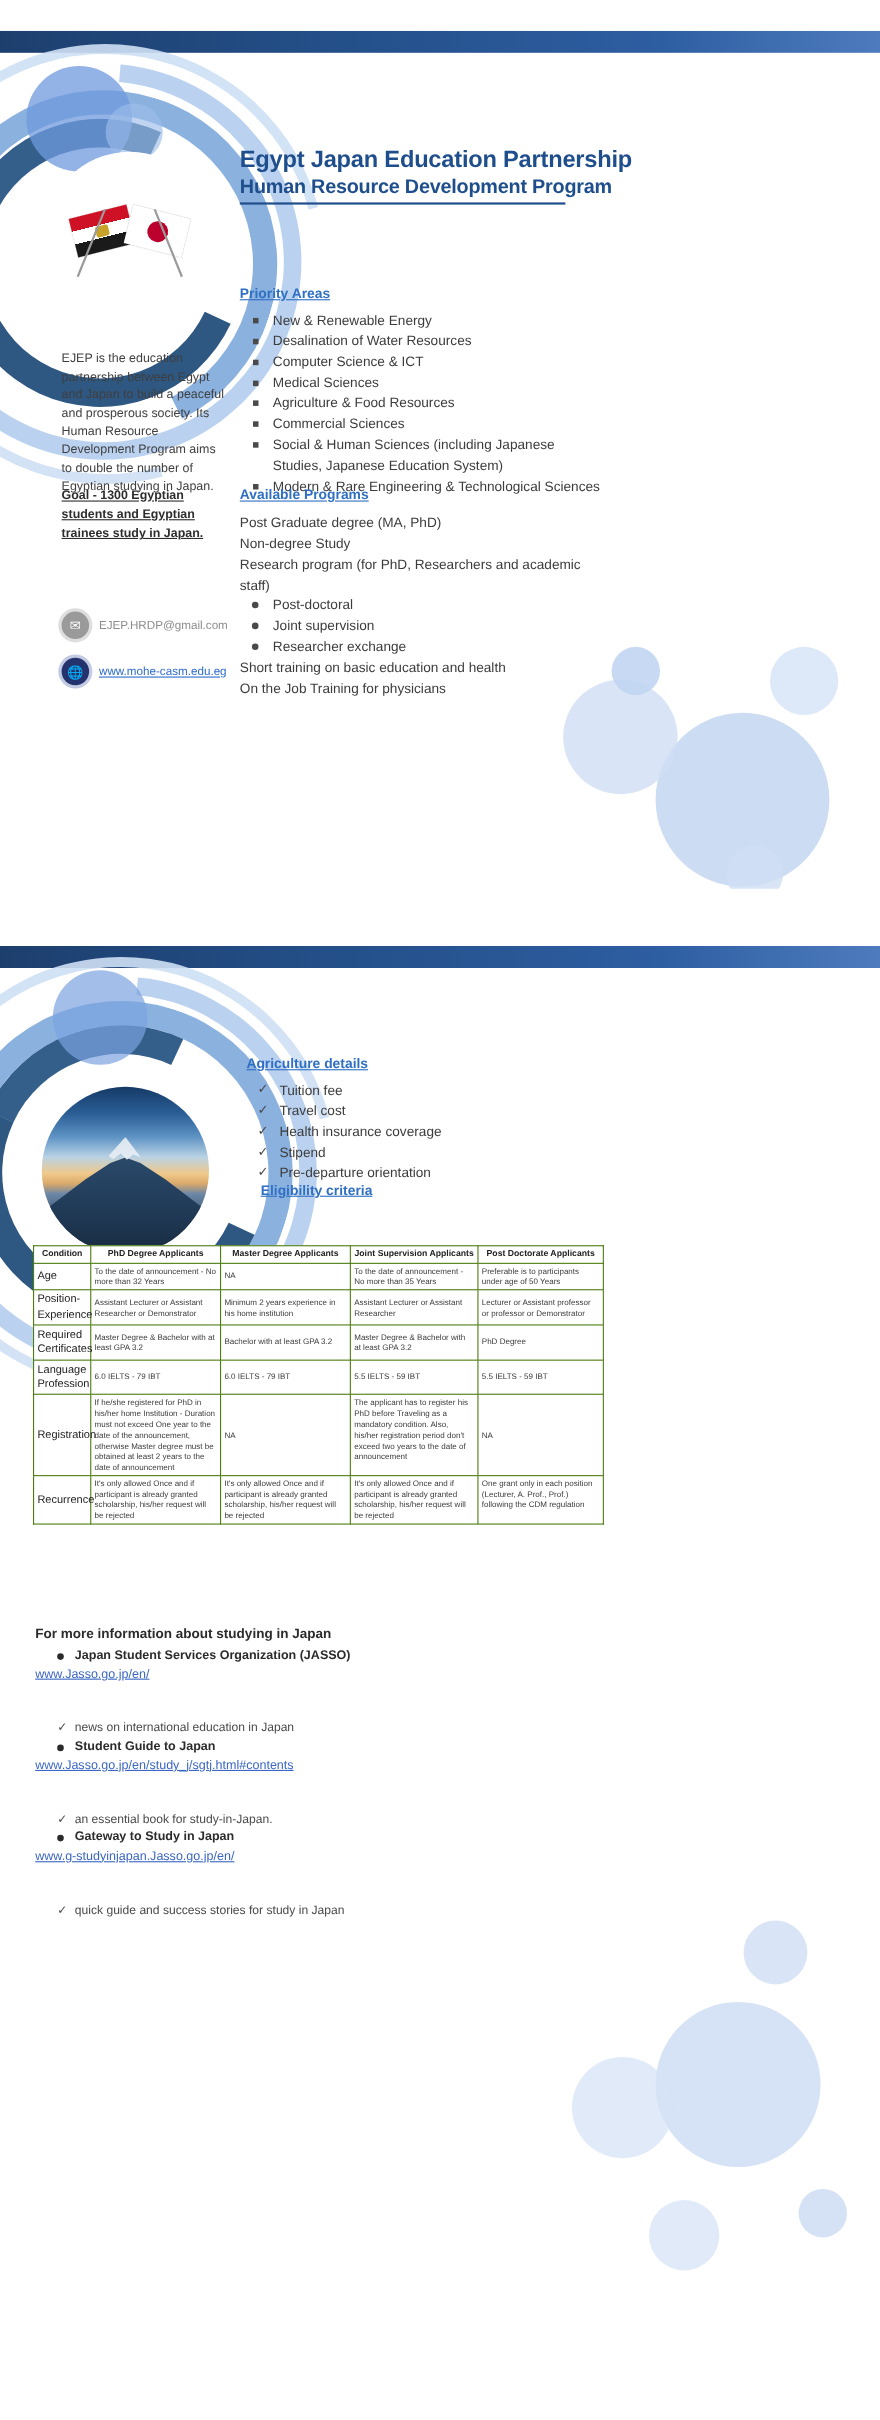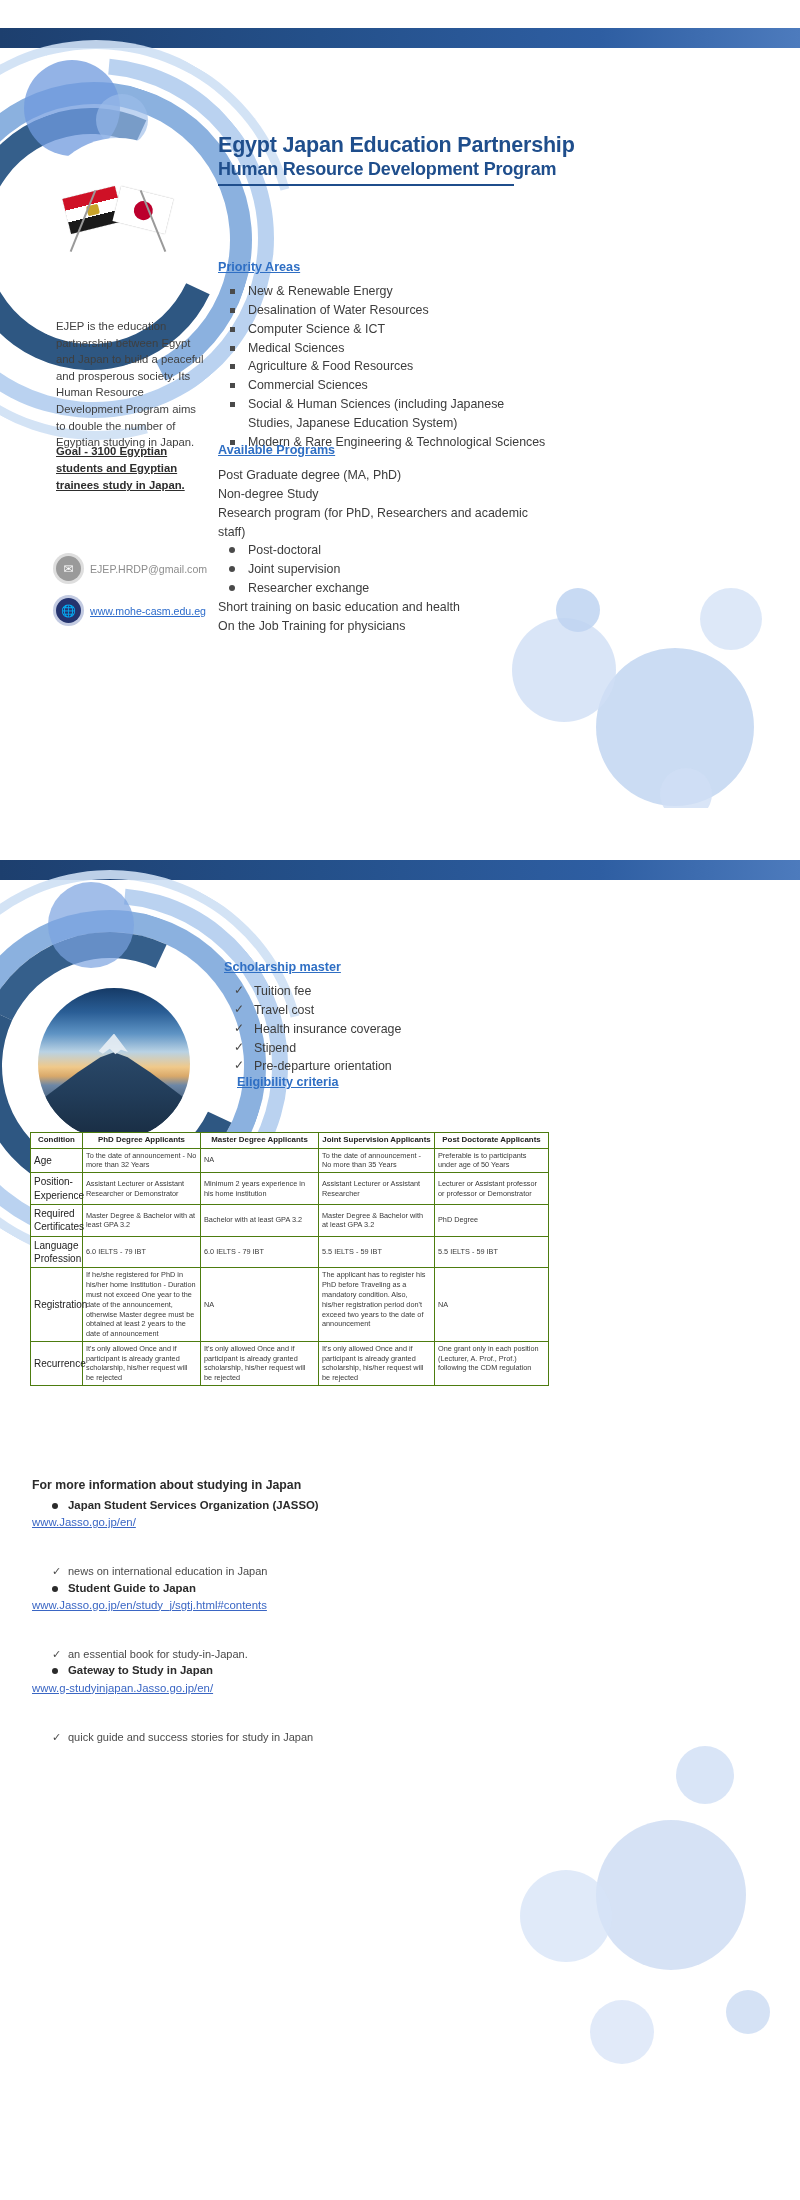--- a/index.html
+++ b/index.html
@@ -266,21 +266,21 @@
     <div class="blob" style="left:700px; top:560px; width:62px; height:62px; background:#d7e4f7; opacity:.85;"></div>
     <div class="blob" style="left:660px; top:740px; width:52px; height:52px; background:#cfdff5; opacity:.8;"></div>
 
     <div class="title-block" style="left:218px; top:105px;">
       <div class="title-main">Egypt Japan Education Partnership</div>
       <div class="title-sub">Human Resource Development Program</div>
       <div class="title-rule"></div>
     </div>
 
     <div class="side-para" style="left:56px; top:290px;">EJEP is the education partnership between Egypt and Japan to build a peaceful and prosperous society. Its Human Resource Development Program aims to double the number of Egyptian studying in Japan.</div>
-    <div class="side-goal" style="left:56px; top:415px;">Goal - 3100 Egyptian students and Egyptian trainees study in Japan.</div>
+    <div class="side-goal" style="left:56px; top:415px;">Goal - 1300 Egyptian students and Egyptian trainees study in Japan.</div>
 
     <div class="contact-row" style="left:56px; top:528px;">
       <span class="cicon mail">✉</span>
       <span class="ctext">EJEP.HRDP@gmail.com</span>
     </div>
     <div class="contact-row" style="left:56px; top:570px;">
       <span class="cicon web">🌐</span>
       <span class="ctext link">www.mohe-casm.edu.eg</span>
     </div>
 
@@ -332,21 +332,21 @@
       <div class="mount"></div>
       <div class="snow"></div>
     </div>
 
     <div class="blob" style="left:596px; top:960px; width:150px; height:150px; background:#c4d6f1; opacity:.7;"></div>
     <div class="blob" style="left:520px; top:1010px; width:92px; height:92px; background:#d6e3f7; opacity:.75;"></div>
     <div class="blob" style="left:676px; top:886px; width:58px; height:58px; background:#cfdff5; opacity:.8;"></div>
     <div class="blob" style="left:590px; top:1140px; width:64px; height:64px; background:#d9e5f8; opacity:.8;"></div>
     <div class="blob" style="left:726px; top:1130px; width:44px; height:44px; background:#cadbf3; opacity:.8;"></div>
 
-    <div class="sec-head" style="left:224px; top:100px;">Scholarship master</div>
+    <div class="sec-head" style="left:224px; top:100px;">Agriculture details</div>
     <div class="content-col" style="left:224px; top:122px; width:320px;">
       <ul class="ul-chk">
         <li>Tuition fee</li>
         <li>Travel cost</li>
         <li>Health insurance coverage</li>
         <li>Stipend</li>
         <li>Pre-departure orientation</li>
       </ul>
     </div>
 

